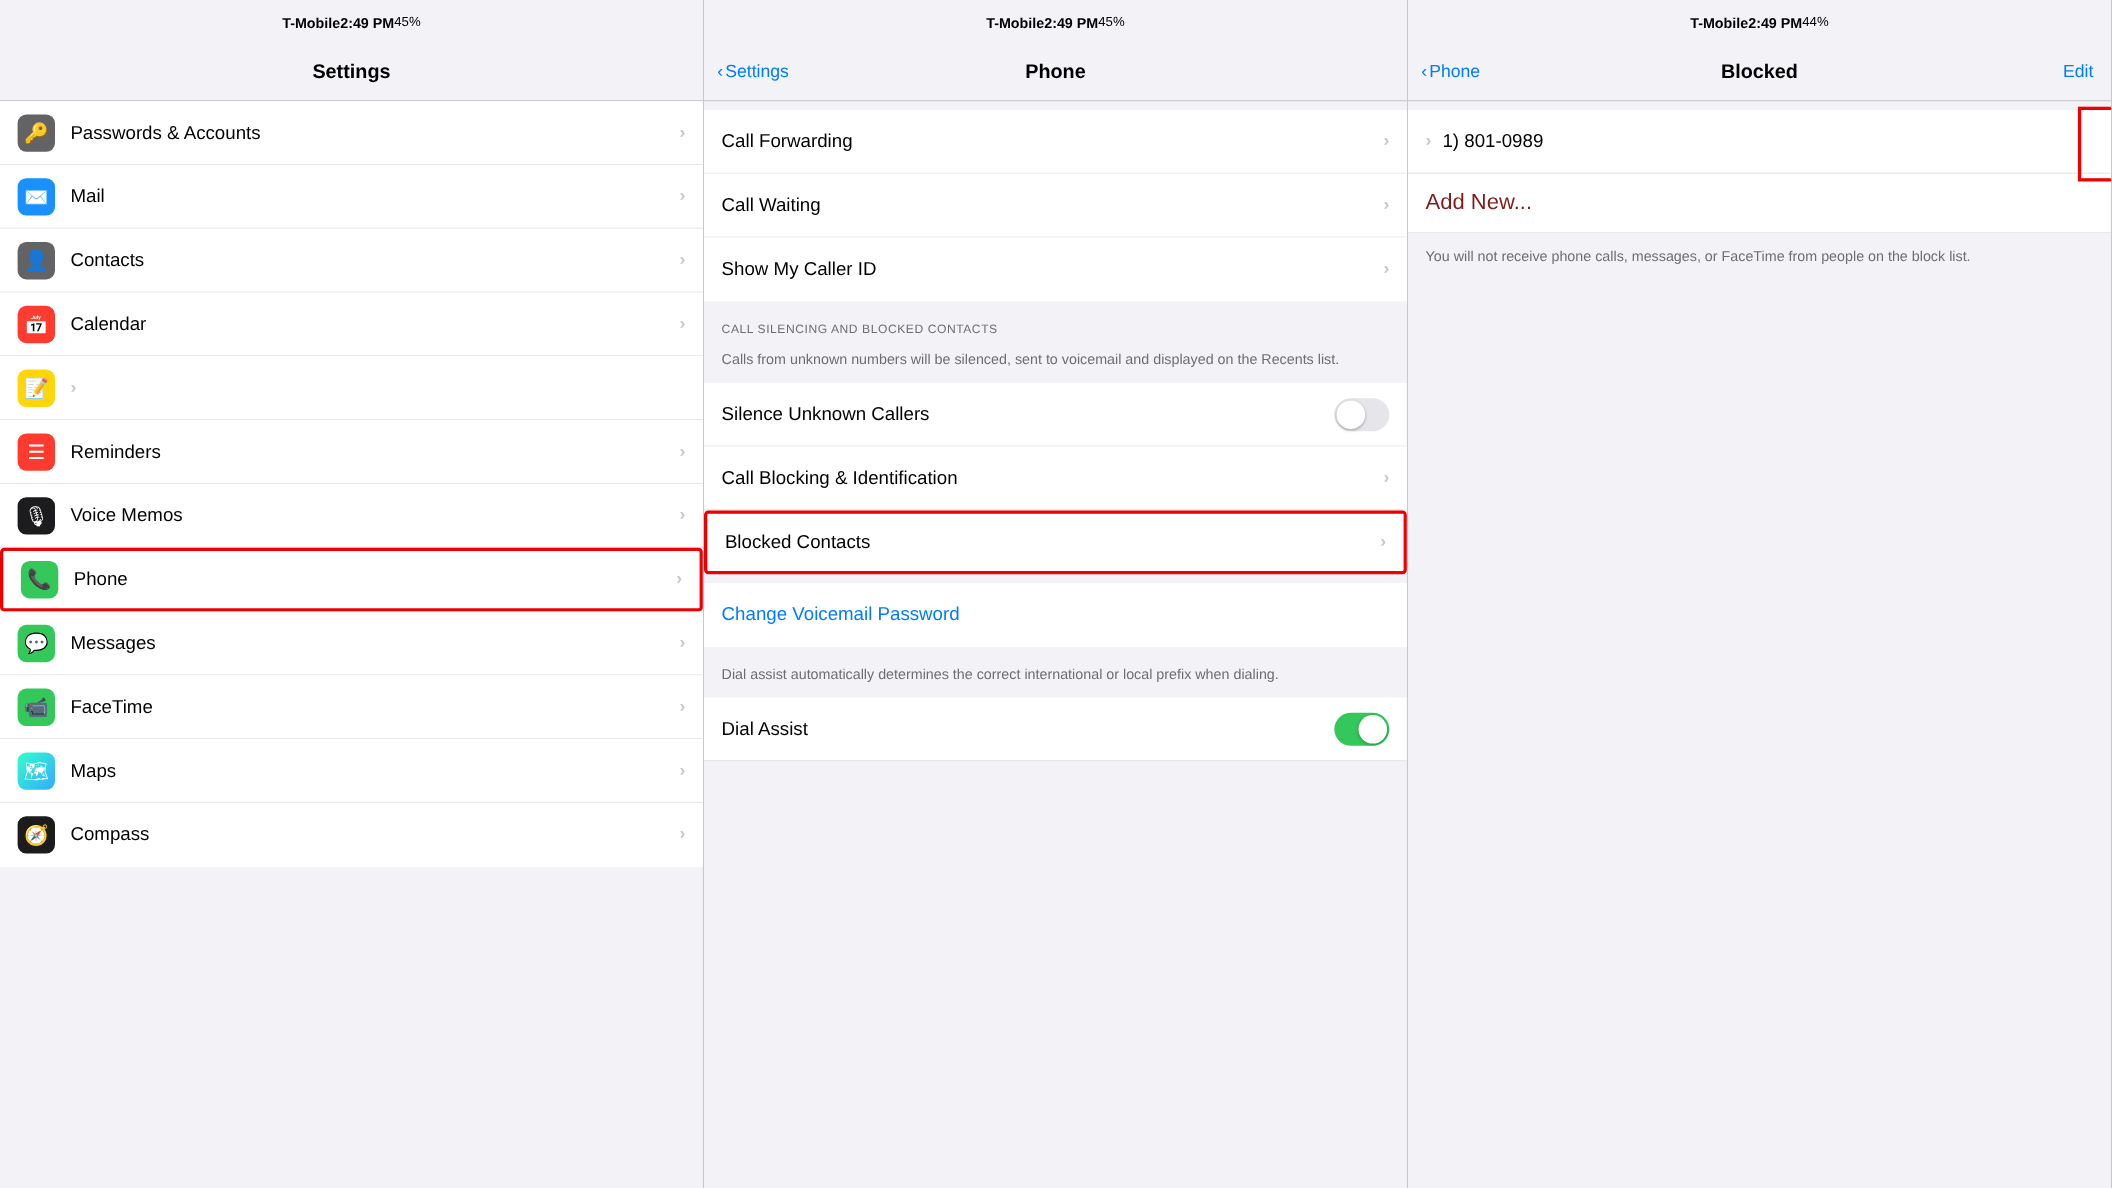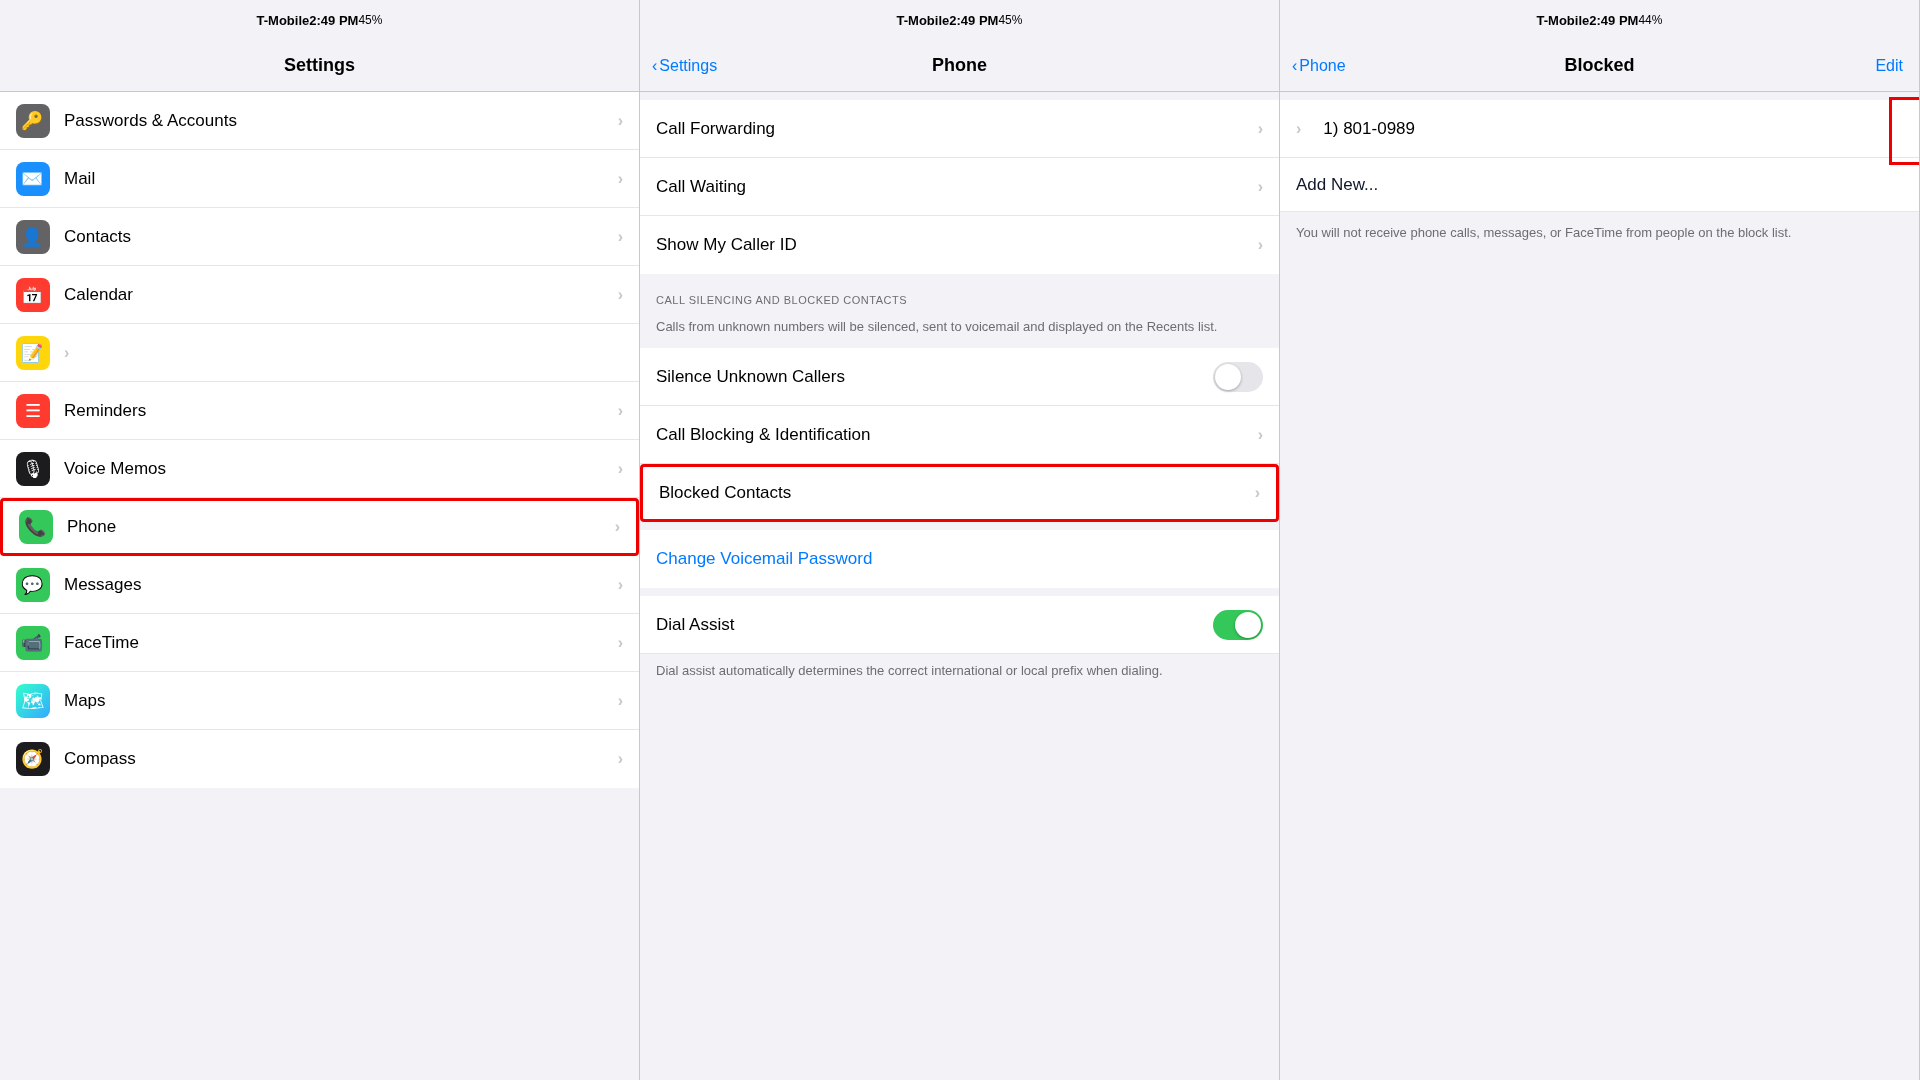--- a/index.html
+++ b/index.html
@@ -223,35 +223,34 @@
       height: 58px;
       padding: 0 16px;
       border-bottom: 1px solid #e5e5ea;
       position: relative;
       overflow: visible;
     }
     .blocked-number-text {
       flex: 1;
       font-size: 17px;
       color: #000;
-      margin-left: 12px;
     }
 
     .add-new-row {
       display: flex;
       align-items: center;
       padding: 0 16px;
       height: 54px;
       background: #fff;
       border-bottom: 1px solid #e5e5ea;
       cursor: pointer;
     }
     .add-new-label {
-      color: #0f172a;
-      font-size: 17px;
+      color: #7f1d1d;
+      font-size: 20px;
     }
 
     .info-text {
       padding: 12px 16px;
       font-size: 13px;
       color: #6d6d72;
       line-height: 1.4;
       background: #f2f2f7;
     }
 
@@ -413,29 +412,29 @@
       </div>
 
     <div class="section-gap-sm"></div>
     <div class="list-section">
       <div class="list-item blue-label">
         <span class="list-item-label">Change Voicemail Password</span>
       </div>
     </div>
     <div class="section-gap-sm"></div>
     <div class="list-section">
+      <div class="section-description">Dial assist automatically determines the correct international or local prefix when dialing.</div>
+    </div>
+    <div class="list-section">
       <div class="toggle-item">
         <span class="toggle-label">Dial Assist</span>
         <div class="toggle on">
           <div class="toggle-thumb"></div>
         </div>
       </div>
-    </div>
-    <div class="list-section">
-      <div class="section-description">Dial assist automatically determines the correct international or local prefix when dialing.</div>
     </div>
   </div>
 </div>
 
 <div class="panel panel-3" style="position:relative; overflow:hidden;">
   <div class="status-bar">
     <span class="status-bar-left">T-Mobile</span>
     <span class="status-bar-center">2:49 PM</span>
     <span class="status-bar-right">
       <span>44%</span>

